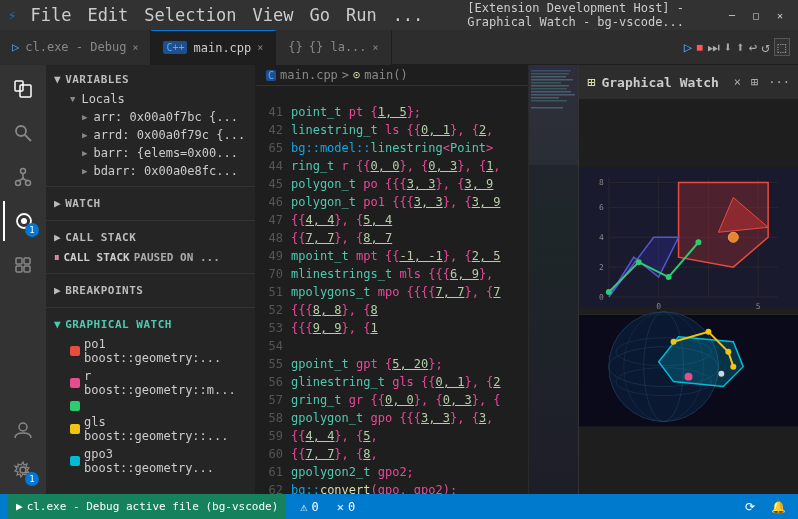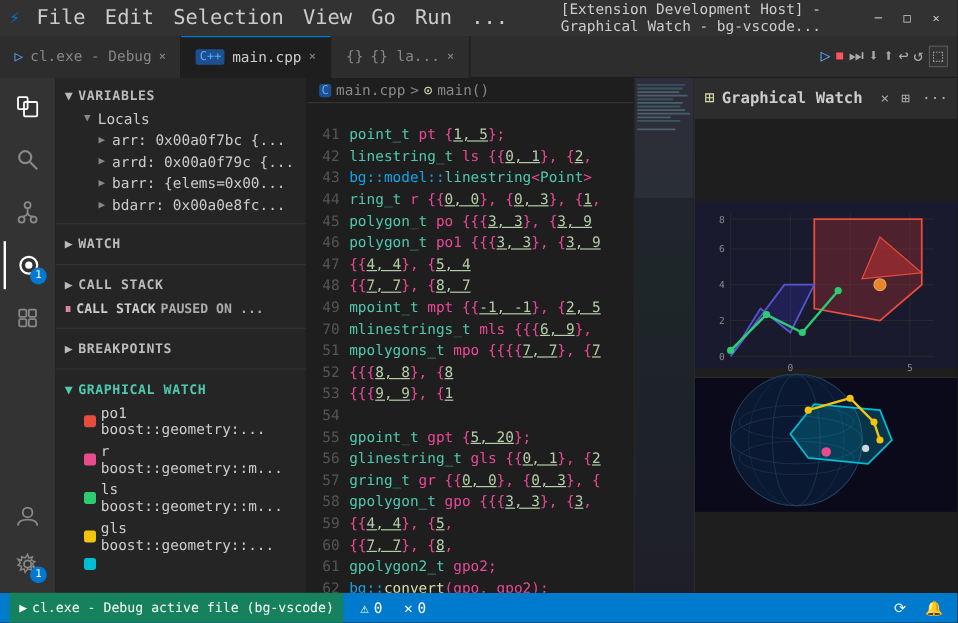--- a/index.html
+++ b/index.html
@@ -489,28 +489,28 @@
       <div class="tree-item indent1">
         <span class="color-dot" style="background:#e74c3c;"></span>
         <span>po1 boost::geometry:...</span>
       </div>
       <div class="tree-item indent1">
         <span class="color-dot" style="background:#e84c8c;"></span>
         <span>r boost::geometry::m...</span>
       </div>
       <div class="tree-item indent1">
         <span class="color-dot" style="background:#2ecc71;"></span>
-        <span>ls boost::geometry::m...</span>
       </div>
       <div class="tree-item indent1">
         <span class="color-dot" style="background:#f1c40f;"></span>
         <span>gls boost::geometry::...</span>
       </div>
       <div class="tree-item indent1">
         <span class="color-dot" style="background:#00bcd4;"></span>
+        <span>gpo3 boost::geometry...</span>
       </div>
 
     </div>
   </div>
 
   <div id="editor">
     <div id="editor-breadcrumb">
       <span style="color:#5af; font-size:10px; background:#1e5090; padding:0 2px; border-radius:2px;">C</span>
       <span>main.cpp</span>
       <span>&gt;</span>
@@ -521,21 +521,21 @@
       <div class="code-lines">
         <div class="code-line">
             <span class="line-num">41</span>
             <span class="line-content"><span class="type">point_t</span> <span class="punct">pt {</span><span class="num">1, 5</span><span class="punct">};</span></span>
           </div>
         <div class="code-line">
             <span class="line-num">42</span>
             <span class="line-content"><span class="type">linestring_t</span> <span class="punct">ls {{</span><span class="num">0, 1</span><span class="punct">}, {</span><span class="num">2</span><span class="punct">,</span></span>
           </div>
         <div class="code-line">
-            <span class="line-num">43</span>
+            <span class="line-num">65</span>
             <span class="line-content"><span class="ns">bg::model::</span><span class="type">linestring</span><span class="punct">&lt;</span><span class="type">Point</span><span class="punct">&gt;</span></span>
           </div>
         <div class="code-line">
             <span class="line-num">44</span>
             <span class="line-content"><span class="type">ring_t</span> <span class="punct">r {{</span><span class="num">0, 0</span><span class="punct">}, {</span><span class="num">0, 3</span><span class="punct">}, {</span><span class="num">1</span><span class="punct">,</span></span>
           </div>
         <div class="code-line">
             <span class="line-num">45</span>
             <span class="line-content"><span class="type">polygon_t</span> <span class="punct">po {{{</span><span class="num">3, 3</span><span class="punct">}, {</span><span class="num">3, 9</span></span>
           </div>

